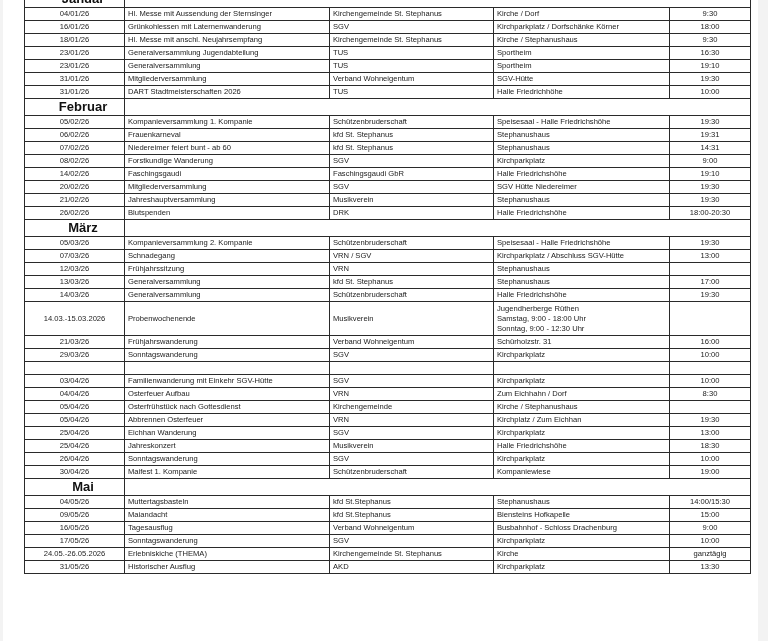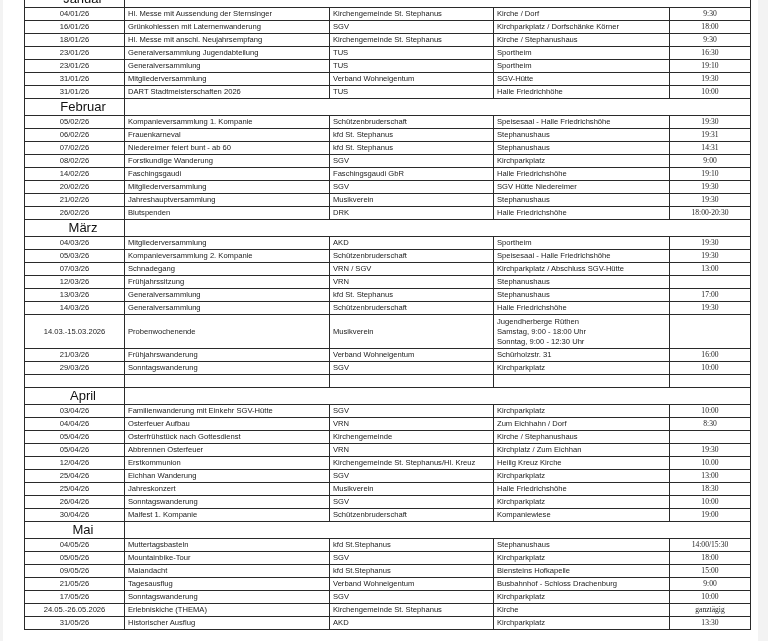--- a/index.html
+++ b/index.html
@@ -25,24 +25,24 @@
     border:1px solid #2a2a2a;
     font-size:7.6px;
     color:#222;
     padding:0 3px;
     height:12px;
     line-height:12px;
     white-space:nowrap;
     overflow:hidden;
   }
   td.date { text-align:center; }
-  td.time { text-align:center;font-family:Liberation Serif, serif; }
+  td.time { text-align:center; }
   tr.month td { height:16px; }
   tr.month td.mname {
-    font-weight:normal; font-size:13px; text-align:center; color:#111; line-height:16px;padding-left:20px;
+    font-weight:bold; font-size:13px; text-align:center; color:#111; line-height:16px;padding-left:20px;
   }
   tr.tall td { height:33px; line-height:10px; }
   .multi { line-height:10px; white-space:pre; }
   .multi span { display:block; }
   tr.blank td { height:12px; }
 </style>
 </head>
 <body>
 
 <div class="page">
@@ -167,27 +167,20 @@
             <td>Blutspenden</td>
             <td>DRK</td>
             <td>Halle Friedrichshöhe</td>
             <td class="time">18:00-20:30</td>
           </tr>
           <tr class="month">
             <td class="mname">März</td>
             <td colspan="4"></td>
           </tr>
           <tr class="">
-            <td class="date">04/03/26</td>
-            <td>Mitgliederversammlung</td>
-            <td>AKD</td>
-            <td>Sportheim</td>
-            <td class="time">19:30</td>
-          </tr>
-          <tr class="">
             <td class="date">05/03/26</td>
             <td>Kompanieversammlung  2. Kompanie</td>
             <td>Schützenbruderschaft</td>
             <td>Speisesaal - Halle Friedrichshöhe</td>
             <td class="time">19:30</td>
           </tr>
           <tr class="">
             <td class="date">07/03/26</td>
             <td>Schnadegang</td>
             <td>VRN / SGV</td>
@@ -240,24 +233,20 @@
             <td>Kirchparkplatz</td>
             <td class="time">10:00</td>
           </tr>
           <tr class="blank">
             <td></td>
             <td></td>
             <td></td>
             <td></td>
             <td></td>
           </tr>
-          <tr class="month">
-            <td class="mname">April</td>
-            <td colspan="4"></td>
-          </tr>
           <tr class="">
             <td class="date">03/04/26</td>
             <td>Familienwanderung mit Einkehr SGV-Hütte</td>
             <td>SGV</td>
             <td>Kirchparkplatz</td>
             <td class="time">10:00</td>
           </tr>
           <tr class="">
             <td class="date">04/04/26</td>
             <td>Osterfeuer Aufbau</td>
@@ -273,27 +262,20 @@
             <td class="time"></td>
           </tr>
           <tr class="">
             <td class="date">05/04/26</td>
             <td>Abbrennen Osterfeuer</td>
             <td>VRN</td>
             <td>Kirchplatz / Zum Eichhan</td>
             <td class="time">19:30</td>
           </tr>
           <tr class="">
-            <td class="date">12/04/26</td>
-            <td>Erstkommunion</td>
-            <td>Kirchengemeinde St. Stephanus/Hl. Kreuz</td>
-            <td>Heilig Kreuz Kirche</td>
-            <td class="time">10.00</td>
-          </tr>
-          <tr class="">
             <td class="date">25/04/26</td>
             <td>Eichhan Wanderung</td>
             <td>SGV</td>
             <td>Kirchparkplatz</td>
             <td class="time">13:00</td>
           </tr>
           <tr class="">
             <td class="date">25/04/26</td>
             <td>Jahreskonzert</td>
             <td>Musikverein</td>
@@ -319,35 +301,28 @@
             <td colspan="4"></td>
           </tr>
           <tr class="">
             <td class="date">04/05/26</td>
             <td>Muttertagsbasteln</td>
             <td>kfd St.Stephanus</td>
             <td>Stephanushaus</td>
             <td class="time">14:00/15:30</td>
           </tr>
           <tr class="">
-            <td class="date">05/05/26</td>
-            <td>Mountainbike-Tour</td>
-            <td>SGV</td>
-            <td>Kirchparkplatz</td>
-            <td class="time">18:00</td>
-          </tr>
-          <tr class="">
             <td class="date">09/05/26</td>
             <td>Maiandacht</td>
             <td>kfd St.Stephanus</td>
             <td>Biensteins Hofkapelle</td>
             <td class="time">15:00</td>
           </tr>
           <tr class="">
-            <td class="date">21/05/26</td>
+            <td class="date">16/05/26</td>
             <td>Tagesausflug</td>
             <td>Verband Wohneigentum</td>
             <td>Busbahnhof - Schloss Drachenburg</td>
             <td class="time">9:00</td>
           </tr>
           <tr class="">
             <td class="date">17/05/26</td>
             <td>Sonntagswanderung</td>
             <td>SGV</td>
             <td>Kirchparkplatz</td>

